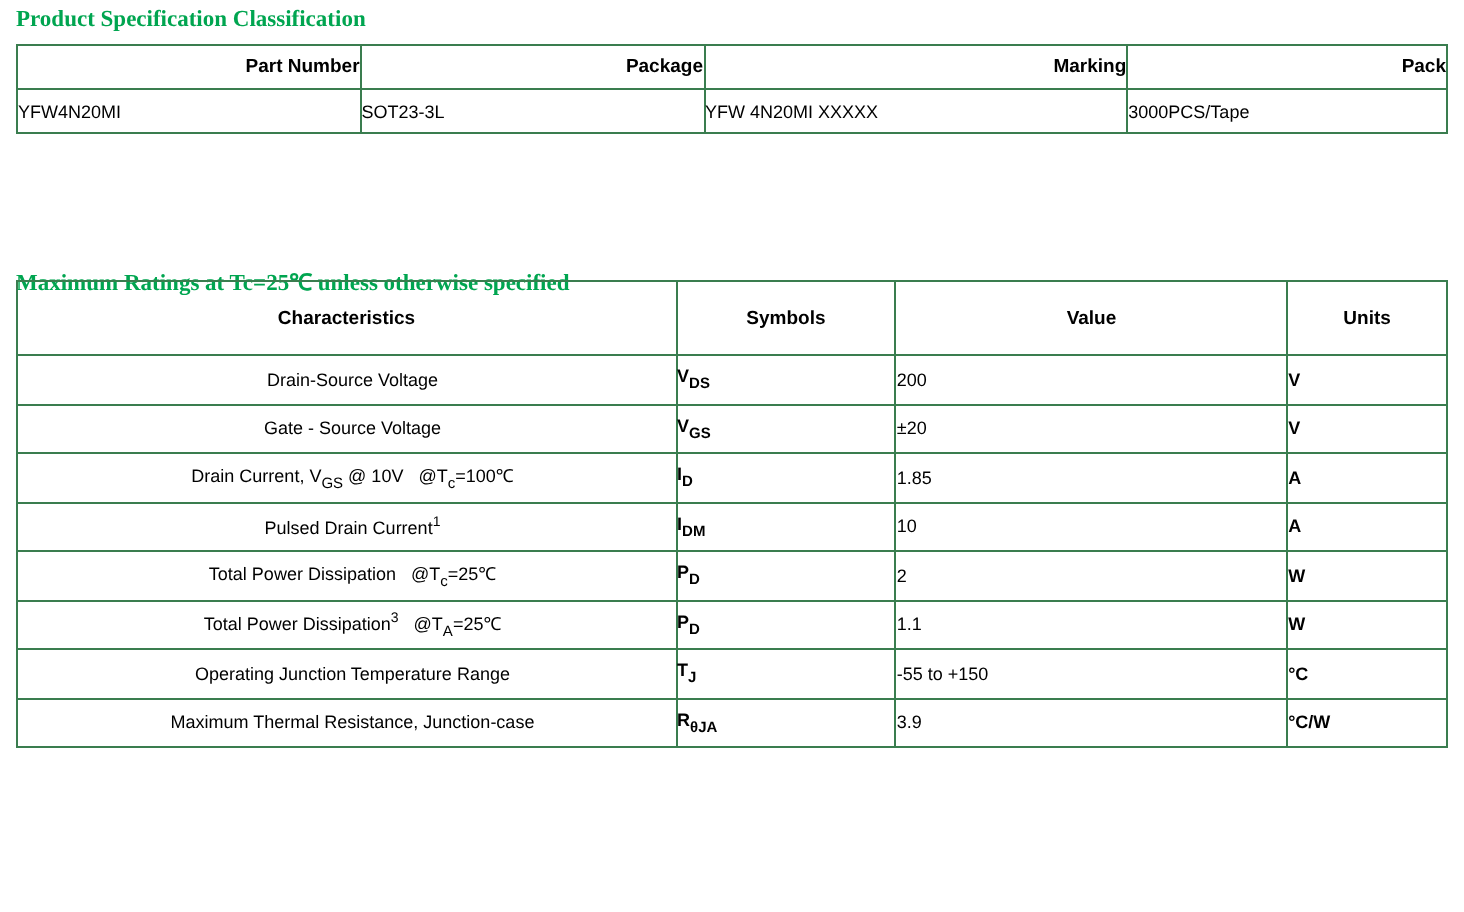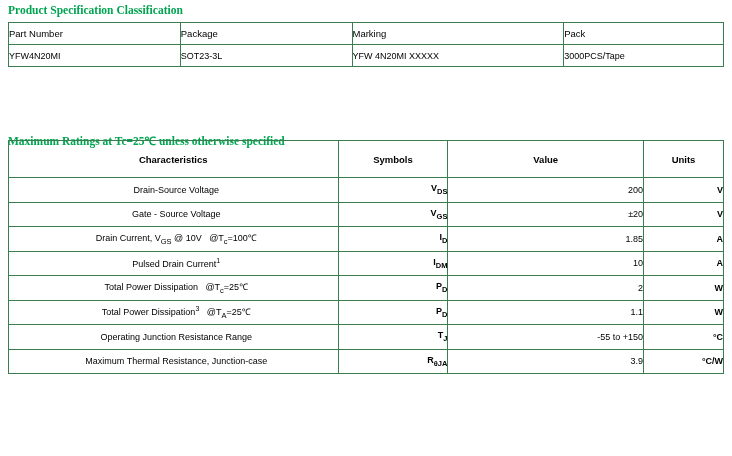--- a/index.html
+++ b/index.html
@@ -49,23 +49,23 @@
   }
   
   .tbl1 {
     position: absolute;
     left: 8px;
     top: 22px;
     width: 716px;
   }
   .tbl1 th {
     height: 21px;
-    font-weight: normal;
+    font-weight: bold;
     font-size: 9.5px;
-    text-align: left;
+    text-align: right;
     vertical-align: middle;
     margin-left: 28px;
   }
   .tbl1 td {
     height: 21px;
     vertical-align: middle;
     font-size: 9px;
   }
   .c1a { width: 172px; }
   .c1b { width: 172px; }
@@ -91,21 +91,21 @@
     vertical-align: middle;
     font-size: 9px;
   }
   .tbl2 td.ch {
     text-align: center;
     padding-left: 6px;
   }
   .tbl2 td.sym,
   .tbl2 td.val,
   .tbl2 td.unit {
-    text-align: right;
+    text-align: left;
   }
   .tbl2 td.sym, .tbl2 td.unit {
     font-weight: bold;
   }
   .c2a { width: 330px; }
   .c2b { width: 110px; }
   .c2c { width: 196px; }
   .c2d { width: 80px; }
 
   sub { font-size: 7.5px; }
@@ -191,21 +191,21 @@
           <td class="val">2</td>
           <td class="unit">W</td>
         </tr>
         <tr>
           <td class="ch">Total Power Dissipation<sup>3</sup>&nbsp;&nbsp; @T<sub>A</sub>=25℃</td>
           <td class="sym">P<sub>D</sub></td>
           <td class="val">1.1</td>
           <td class="unit">W</td>
         </tr>
         <tr>
-          <td class="ch">Operating Junction Resistance Range</td>
+          <td class="ch">Operating Junction Temperature Range</td>
           <td class="sym">T<sub>J</sub></td>
           <td class="val">-55 to +150</td>
           <td class="unit">°C</td>
         </tr>
         <tr>
           <td class="ch">Maximum Thermal Resistance, Junction-case</td>
           <td class="sym">R<sub>θJA</sub></td>
           <td class="val">3.9</td>
           <td class="unit">°C/W</td>
         </tr>

